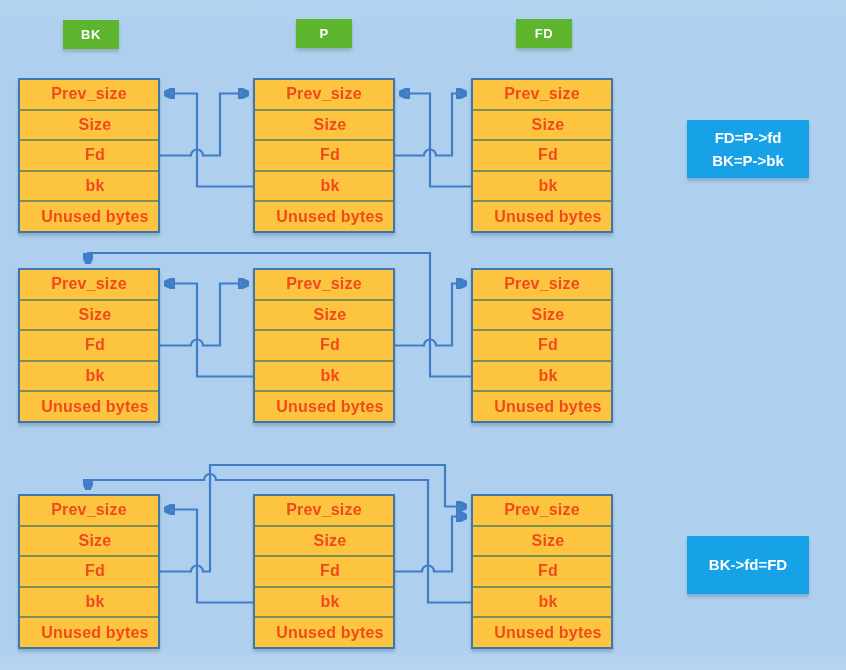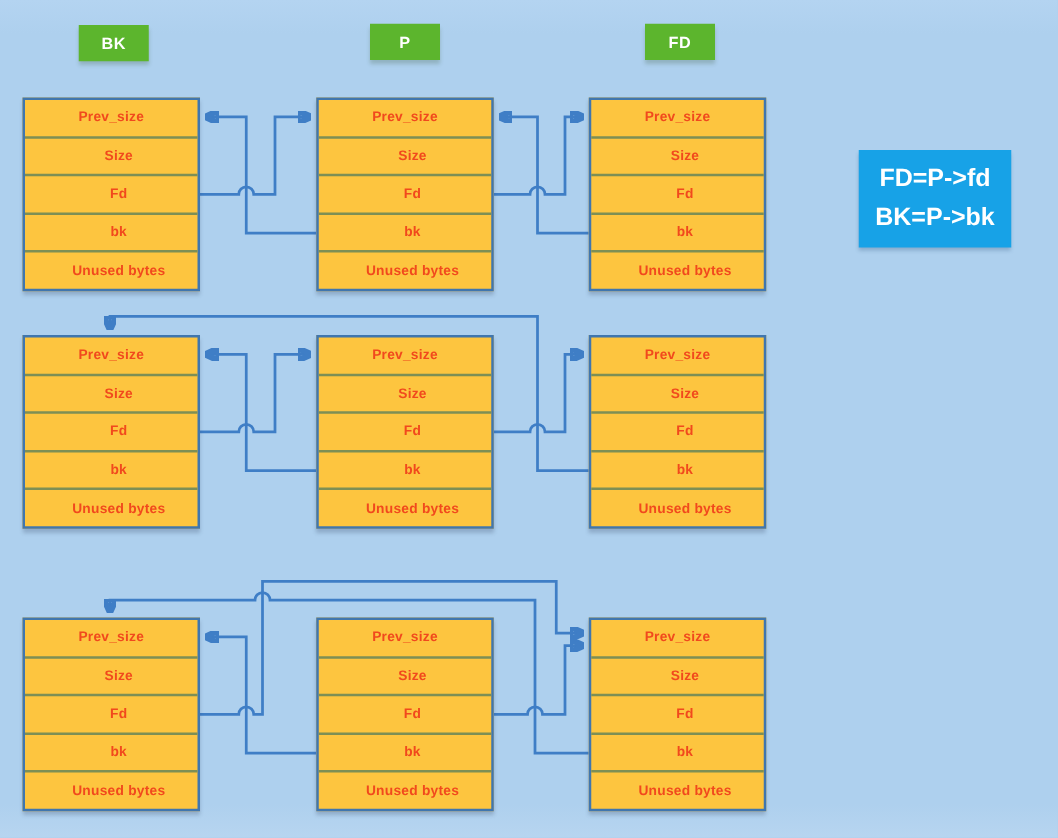--- a/index.html
+++ b/index.html
@@ -59,37 +59,37 @@
     background:var(--chunk-fill);
     display:flex;
     flex-direction:column;
     box-shadow:0 3px 3px rgba(60,80,110,0.28);
   }
   .chunk .cell{
     flex:1;
     display:flex;
     align-items:center;
     justify-content:center;
-    font-size:11px;
+    font-size:16px;
     font-weight:bold;
     color:var(--field-text);
     letter-spacing:0.2px;
   }
   .chunk .cell + .cell{
     border-top:2px solid var(--cell-divider);
     padding-left:12px;
   }
   .eq{
     position:absolute;
     left:687px;
     width:122px;
-    height:78px;
+    height:58px;
     background:var(--equation-fill);
     color:var(--equation-text);
-    font-size:20px;
+    font-size:15px;
     font-weight:bold;
     display:flex;
     flex-direction:column;
     align-items:center;
     justify-content:center;
     line-height:1.55;
     box-shadow:0 3px 3px rgba(50,90,130,0.3);
     white-space:nowrap;
   }
 </style>
@@ -188,14 +188,17 @@
       <div class="cell">Size</div>
       <div class="cell">Fd</div>
       <div class="cell">bk</div>
       <div class="cell">Unused bytes</div>
     </div>
 
   <div class="eq" style="top:120px">
     <div>FD=P-&gt;fd</div>
     <div>BK=P-&gt;bk</div>
   </div>
+  <div class="eq" style="top:536px">
+    <div>BK-&gt;fd=FD</div>
+  </div>
 
 </div>
 
 </body></html>

